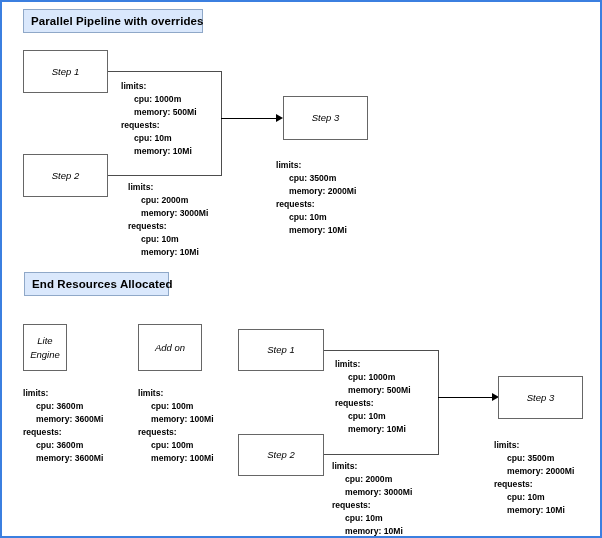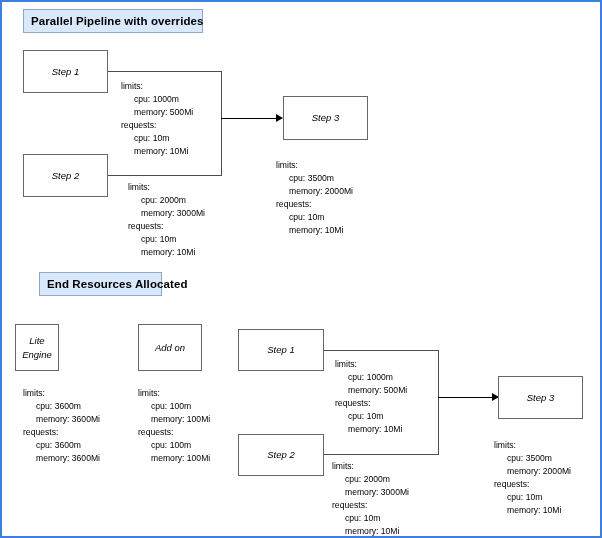--- a/index.html
+++ b/index.html
@@ -48,20 +48,21 @@
     text-align: center;
     line-height: 1.45;
     font-style: italic;
   }
   .res {
     position: absolute;
     font-size: 8.6px;
     color: #000000;
     line-height: 1.52;
     white-space: nowrap;
+    font-weight: bold;
   }
   .res .ind {
     padding-left: 13px;
   }
   .line {
     position: absolute;
     background: #4d4d4d;
   }
   .line.h { height: 1px; }
   .line.v { width: 1px; }
@@ -121,25 +122,25 @@
 
   <div class="res" style="left:274px; top:157px;">
     <div>limits:</div>
     <div class="ind">cpu: 3500m</div>
     <div class="ind">memory: 2000Mi</div>
     <div>requests:</div>
     <div class="ind">cpu: 10m</div>
     <div class="ind">memory: 10Mi</div>
   </div>
 
-  <div class="badge" style="left:37px; top:270px; width:123px; height:24px;">
+  <div class="badge" style="left:22px; top:270px; width:145px; height:24px;">
     <span>End Resources Allocated</span>
   </div>
 
-  <div class="node" style="left:13px; top:322px; width:44px; height:47px;">
+  <div class="node" style="left:21px; top:322px; width:44px; height:47px;">
     <span>Lite</span>
     <span>Engine</span>
   </div>
 
   <div class="res" style="left:21px; top:385px;">
     <div>limits:</div>
     <div class="ind">cpu: 3600m</div>
     <div class="ind">memory: 3600Mi</div>
     <div>requests:</div>
     <div class="ind">cpu: 3600m</div>

